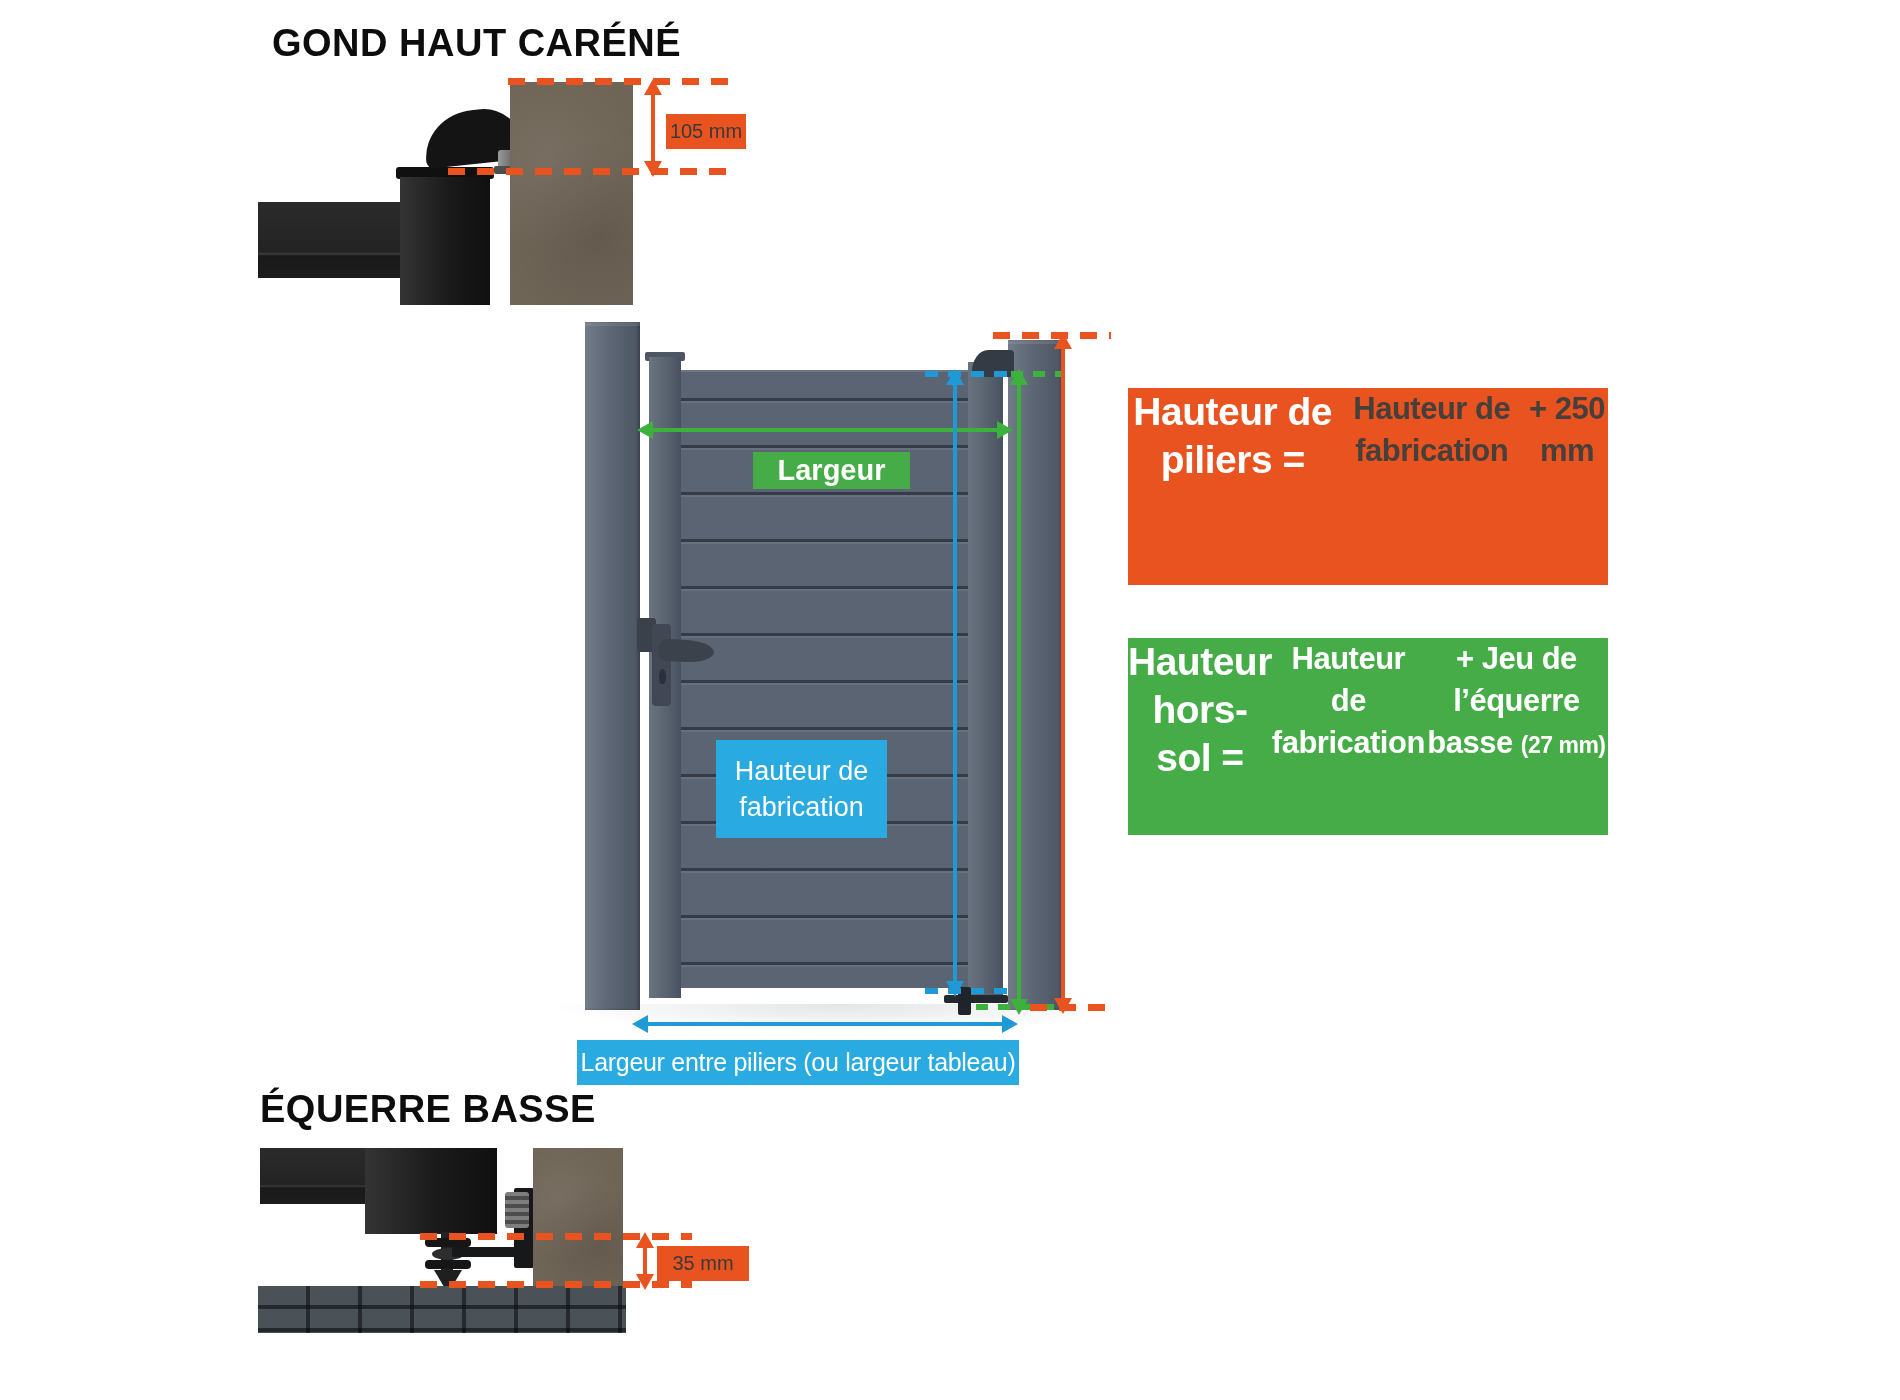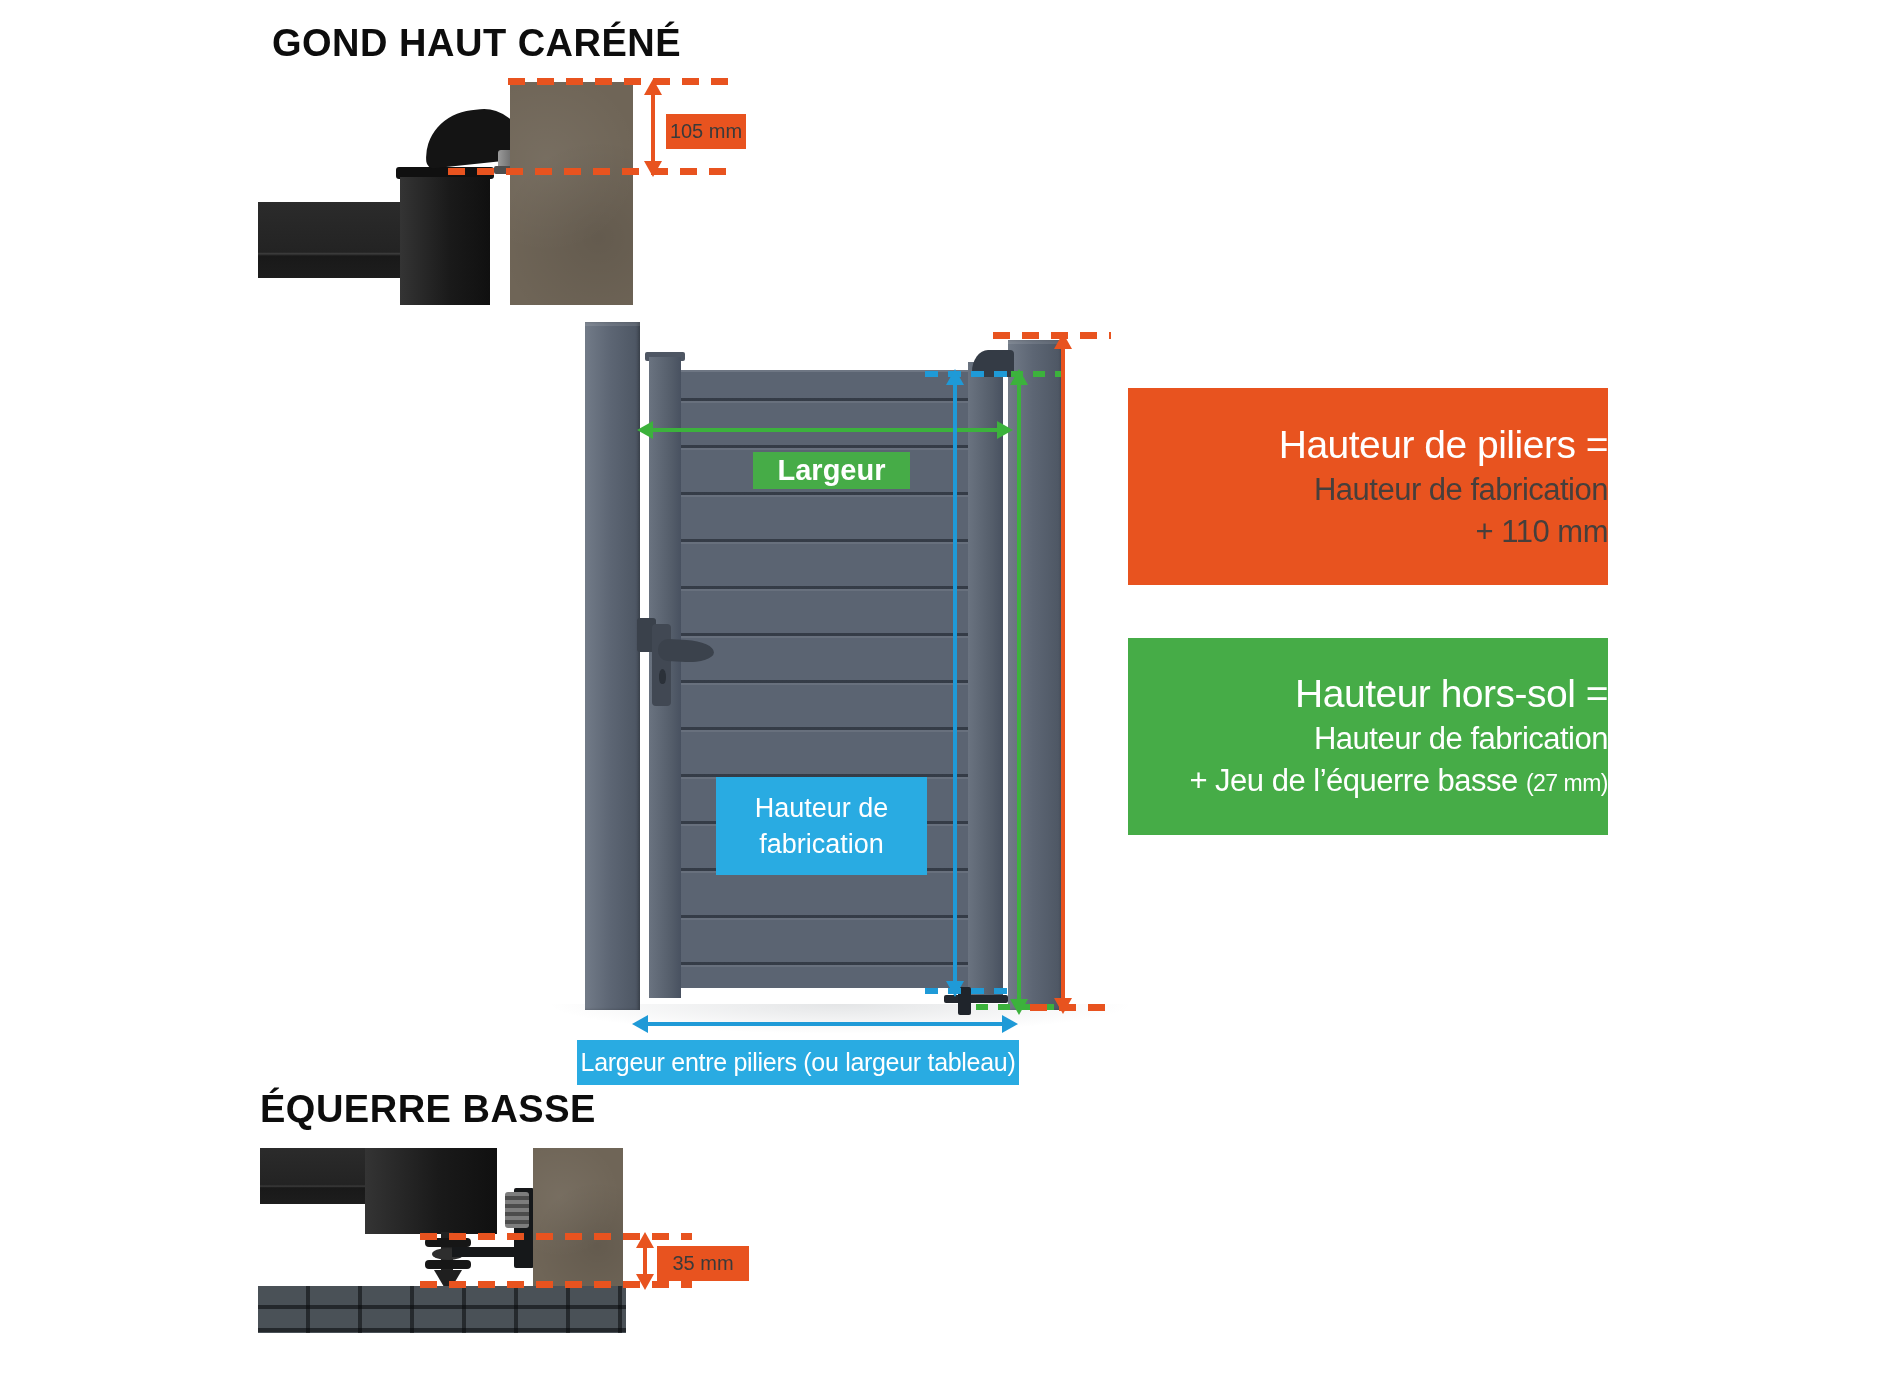--- a/index.html
+++ b/index.html
@@ -57,22 +57,22 @@
       repeating-linear-gradient(90deg, transparent 0 48px, rgba(8,10,12,.55) 48px 52px),
       repeating-linear-gradient(180deg,#4a5157 0 19px,#24282c 19px 23px);}
 
   
   .chip{position:absolute;display:flex;align-items:center;justify-content:center;text-align:center;color:#fff;font-weight:700;}
   .chip.orange{background:var(--orange);color:var(--dark-on-orange);font-weight:400;}
   .chip.green{background:var(--green);}
   .chip.blue{background:var(--blue-label);font-weight:400;}
 
   
-  .info-box{position:absolute;left:1128px;width:480px;height:197px;display:flex;flex-direction:column;
-      align-items:flex-end;justify-content:center;text-align:center;color:#fff;}
+  .info-box{position:absolute;left:1128px;width:480px;height:197px;display:flex;
+      align-items:flex-start;justify-content:center;text-align:center;color:#fff;font-weight:bold;}
   .info-box .l1{font-size:39px;letter-spacing:-.5px;line-height:48px;}
   .info-box .l2,.info-box .l3{font-size:31px;letter-spacing:-.5px;line-height:42px;}
   .info-box.orange-box{background:var(--orange);top:388px;}
   .info-box.orange-box .l2,.info-box.orange-box .l3{color:#463f3c;}
   .info-box.green-box{background:var(--green);top:638px;}
   .info-box .small{font-size:23px;}
 
   
   .specs{position:absolute;left:948px;top:1118px;color:var(--ink);font-weight:700;
       font-size:37px;line-height:57px;letter-spacing:-1px;white-space:nowrap;}
@@ -131,32 +131,32 @@
   <div class="dh g" style="left:1011px;top:371px;width:50px;"></div>
 
   <div class="av" style="left:953px;top:383px;height:600px;color:var(--blue-arrow);"></div>
   <div class="av" style="left:1017px;top:383px;height:618px;color:var(--green-arrow);"></div>
   <div class="av" style="left:1061px;top:347px;height:653px;color:var(--orange);"></div>
 
   <div class="dh b" style="left:925px;top:988px;width:86px;"></div>
   <div class="dh g" style="left:976px;top:1004px;width:84px;"></div>
   <div class="dh o" style="left:1030px;top:1004px;width:85px;"></div>
 
-  <div class="chip blue" style="left:716px;top:740px;width:211px;height:98px;flex-direction:column;font-size:27px;line-height:36px;margin-top:37px;">
+  <div class="chip blue" style="left:716px;top:740px;width:171px;height:98px;flex-direction:column;font-size:27px;line-height:36px;">
     <span>Hauteur de</span>
     <span>fabrication</span>
   </div>
 
   <div class="ah" style="left:646px;top:1022px;width:358px;color:var(--blue-arrow);"></div>
   <div class="chip blue" style="left:577px;top:1040px;width:442px;height:45px;font-size:25px;letter-spacing:-.3px;">Largeur entre piliers (ou largeur tableau)</div>
 
   <div class="info-box orange-box">
     <div class="l1">Hauteur de piliers =</div>
     <div class="l2">Hauteur de fabrication</div>
-    <div class="l3">+ 110 mm</div>
+    <div class="l3">+ 250 mm</div>
   </div>
 
   <div class="info-box green-box">
     <div class="l1">Hauteur hors-sol =</div>
     <div class="l2">Hauteur de fabrication</div>
     <div class="l3">
       <span>+ Jeu de l’équerre basse</span>
       <span class="small">(27 mm)</span>
     </div>
   </div>

